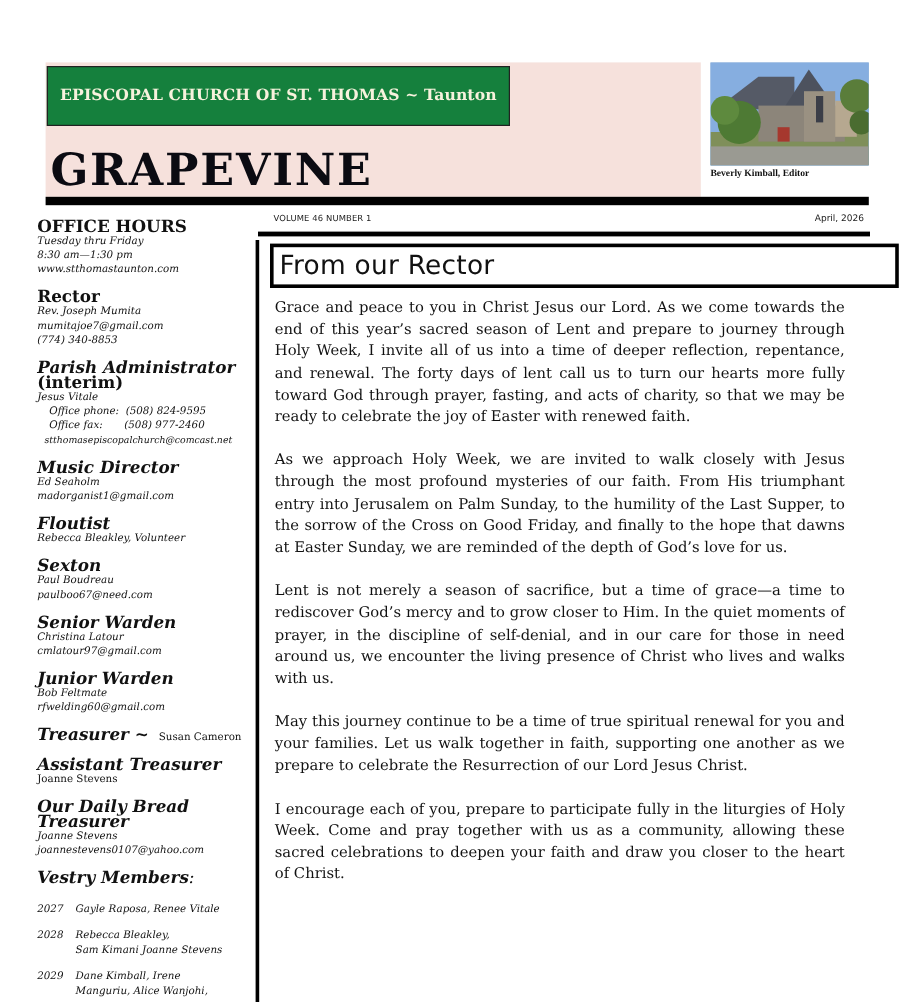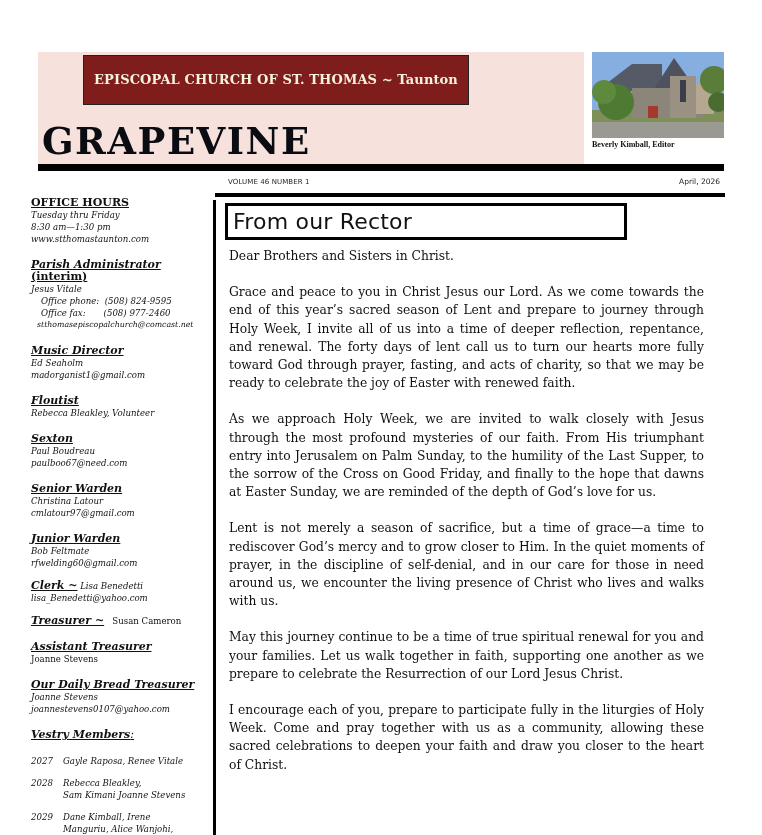--- a/index.html
+++ b/index.html
@@ -1,51 +1,51 @@
 <!DOCTYPE html>
 <html><head>
 <meta charset="utf-8">
 <style>
   html, body { margin:0; padding:0; background:#ffffff; }
   body { width:762px; height:835px; position:relative; overflow:hidden; font-family:"DejaVu Serif", serif; color:#111; }
 
   
   .masthead { position:absolute; left:38px; top:52px; width:546px; height:112px; background:#f6e1dc; }
-  .banner { position:absolute; left:39px; top:55px; width:386px; height:50px; background:#7f1d1d; border:1px solid #222; box-sizing:border-box;margin-left:44px; }
+  .banner { position:absolute; left:39px; top:55px; width:386px; height:50px; background:#15803d; border:1px solid #222; box-sizing:border-box; }
   .banner-text { position:absolute; left:0; right:0; top:16px; text-align:center; color:#f7f2dd; font-family:"DejaVu Serif", serif; font-weight:bold; font-size:13px; letter-spacing:0.1px; }
   .title { position:absolute; left:42px; top:120px; font-family:"DejaVu Serif", serif; font-weight:bold; font-size:37px; letter-spacing:1.5px; color:#0b0b12; line-height:42px; }
   .mast-rule { position:absolute; left:38px; top:164px; width:686px; height:7px; background:#000; }
 
   .photo { position:absolute; left:592px; top:52px; width:132px; height:86px; overflow:hidden; background:#7ea6d8; }
   .editor { position:absolute; left:592px; top:140px; width:128px; font-size:8px; font-family:"Liberation Serif", serif; color:#111;font-weight:bold; }
 
   
   .issue { position:absolute; left:228px; top:178px; font-size:7px; font-family:"DejaVu Sans", sans-serif; color:#222; letter-spacing:0.1px; }
   .date { position:absolute; right:42px; top:177px; font-size:7.5px; font-family:"DejaVu Sans", sans-serif; color:#222; }
   .issue-rule { position:absolute; left:215px; top:193px; width:510px; height:4px; background:#000; }
 
   
   .v-rule { position:absolute; left:213px; top:200px; width:3px; height:640px; background:#000; }
 
   
   .sidebar { position:absolute; left:31px; top:183px; width:180px; font-family:"DejaVu Serif", serif; font-size:8.6px; line-height:12px; color:#111; }
   .sb-block { margin-bottom:11px; }
-  .sb-head { font-weight:bold; text-decoration:underline; font-size:11px;margin-top:14px; }
+  .sb-head { font-weight:bold; font-size:14px; }
   .sb-head.it { font-style:italic; }
   .sb-head .norm { font-style:normal; }
   .it { font-style:italic; }
   .ind { padding-left:10px; }
   .ind2 { padding-left:6px; font-size:7.8px; }
   .sb-inline { font-style:italic; font-weight:normal; text-decoration:none; }
   .vestry-row { display:flex; margin-bottom:10px; font-style:italic; }
   .vestry-year { width:32px; flex:none; }
   .tab-gap { display:inline-block; width:18px; }
 
   
-  .article-title-box { position:absolute; left:225px; top:203px; width:402px; height:37px; border:3px solid #000; box-sizing:border-box; }
+  .article-title-box { position:absolute; left:225px; top:203px; width:524px; height:37px; border:3px solid #000; box-sizing:border-box; }
   .article-title { position:absolute; left:5px; top:3px; font-family:"DejaVu Sans", sans-serif; font-size:22px; color:#111; letter-spacing:0.2px; }
   .article-body { position:absolute; left:229px; top:247px; width:475px; font-family:"DejaVu Serif", serif; font-size:12.3px; line-height:18.2px; color:#111; text-align:justify; }
   .article-body p { margin:0 0 18px 0; }
 </style>
 </head>
 <body>
 
 <div class="masthead"></div>
 <div class="banner">
   <div class="banner-text">EPISCOPAL CHURCH OF ST. THOMAS ~ Taunton</div>
@@ -79,20 +79,26 @@
 <div class="v-rule"></div>
 
 <div class="sidebar">
   <div class="sb-block">
     <div class="sb-head">OFFICE HOURS</div>
     <div class="it">Tuesday thru Friday</div>
     <div class="it">8:30 am—1:30 pm</div>
     <div class="it">www.stthomastaunton.com</div>
   </div>
 
+  <div class="sb-block">
+    <div class="sb-head">Rector</div>
+    <div class="it">Rev. Joseph Mumita</div>
+    <div class="it">mumitajoe7@gmail.com</div>
+    <div class="it">(774) 340-8853</div>
+  </div>
 
   <div class="sb-block">
     <div class="sb-head it"><span>Parish Administrator</span><span class="norm"> (interim)</span></div>
     <div class="it">Jesus Vitale</div>
     <div class="it ind"><span>Office phone:</span>&nbsp;&nbsp;<span>(508) 824-9595</span></div>
     <div class="it ind"><span>Office fax:</span><span class="tab-gap"></span><span>(508) 977-2460</span></div>
     <div class="it ind2">stthomasepiscopalchurch@comcast.net</div>
   </div>
 
   <div class="sb-block">
@@ -117,24 +123,20 @@
     <div class="it">Christina Latour</div>
     <div class="it">cmlatour97@gmail.com</div>
   </div>
 
   <div class="sb-block">
     <div class="sb-head it">Junior Warden</div>
     <div class="it">Bob Feltmate</div>
     <div class="it">rfwelding60@gmail.com</div>
   </div>
 
-  <div class="sb-block">
-    <div><span class="sb-head it">Clerk ~</span><span class="it"> Lisa Benedetti</span></div>
-    <div class="it">lisa_Benedetti@yahoo.com</div>
-  </div>
 
   <div class="sb-block">
     <div><span class="sb-head it">Treasurer ~</span>&nbsp;&nbsp;&nbsp;<span>Susan Cameron</span></div>
   </div>
 
   <div class="sb-block">
     <div class="sb-head it">Assistant Treasurer</div>
     <div>Joanne Stevens</div>
   </div>
 
@@ -166,19 +168,18 @@
         <div>Dane Kimball, Irene</div>
         <div>Manguriu, Alice Wanjohi,</div>
       </div>
   </div>
 </div>
 
 <div class="article-title-box">
   <div class="article-title">From our Rector</div>
 </div>
 <div class="article-body">
-  <p>Dear Brothers and Sisters in Christ.</p>
   <p>Grace and peace to you in Christ Jesus our Lord. As we come towards the end of this year’s sacred season of Lent and prepare to journey through Holy Week, I invite all of us into a time of deeper reflection, repentance, and renewal. The forty days of lent call us to turn our hearts more fully toward God through prayer, fasting, and acts of charity, so that we may be ready to celebrate the joy of Easter with renewed faith.</p>
   <p>As we approach Holy Week, we are invited to walk closely with Jesus through the most profound mysteries of our faith. From His triumphant entry into Jerusalem on Palm Sunday, to the humility of the Last Supper, to the sorrow of the Cross on Good Friday, and finally to the hope that dawns at Easter Sunday, we are reminded of the depth of God’s love for us.</p>
   <p>Lent is not merely a season of sacrifice, but a time of grace—a time to rediscover God’s mercy and to grow closer to Him. In the quiet moments of prayer, in the discipline of self-denial, and in our care for those in need around us, we encounter the living presence of Christ who lives and walks with us.</p>
   <p>May this journey continue to be a time of true spiritual renewal for you and your families. Let us walk together in faith, supporting one another as we prepare to celebrate the Resurrection of our Lord Jesus Christ.</p>
   <p>I encourage each of you, prepare to participate fully in the liturgies of Holy Week. Come and pray together with us as a community, allowing these sacred celebrations to deepen your faith and draw you closer to the heart of Christ.</p>
 </div>
 
 </body></html>

